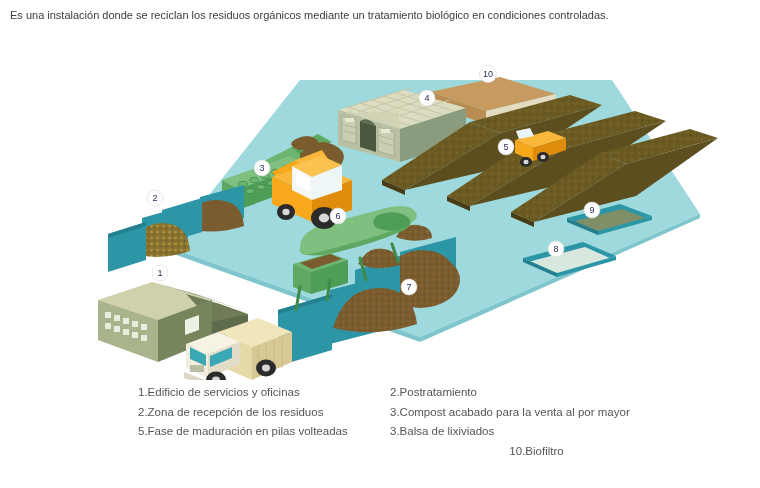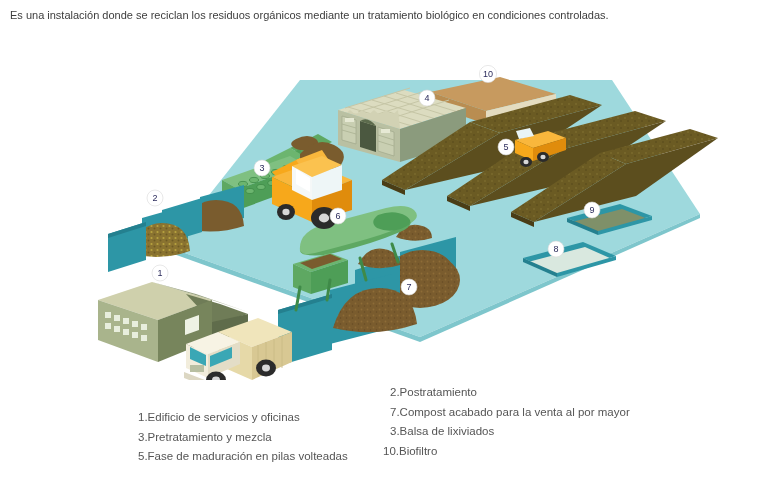--- a/index.html
+++ b/index.html
@@ -15,28 +15,28 @@
     font-size:11px;color:#3d3d3d;line-height:15px;
     white-space:nowrap;
   }
   #scene{position:absolute;left:0;top:32px;width:760px;height:348px;}
   #scene svg{display:block;}
 
   #legend{
     position:absolute;left:0;top:383px;width:760px;height:105px;
   }
   .leg-col{position:absolute;top:0;}
-  #leg-left{left:138px;width:260px;margin-top:25px;}
+  #leg-left{left:138px;width:260px;}
   #leg-right{left:390px;width:300px;}
   .leg-item{
     font-size:11.5px;color:#555555;line-height:19.5px;
     white-space:nowrap;
   }
   #leg-left .leg-item{text-indent:0;}
-  .leg-last{margin-left:-7px;}
+  .leg-last{margin-left:-7px;text-align:center;}
 </style>
 </head>
 <body>
 
 <div id="intro">Es una instalación donde se reciclan los residuos orgánicos mediante un tratamiento biológico en condiciones controladas.</div>
 
 <div id="scene">
 <svg width="760" height="348" viewBox="0 0 760 348" xmlns="http://www.w3.org/2000/svg">
   <defs>
     <pattern id="soilTex" width="6" height="6" patternUnits="userSpaceOnUse">
@@ -344,22 +344,22 @@
       <circle cx="488" cy="42" r="8.6" fill="#ffffff" stroke="#d8d8d8" stroke-width="0.6"></circle>
       <text x="488" y="45.4" fill="#2b2b5c">10</text>
     </g>
   </g>
 </svg>
 </div>
 
 <div id="legend">
   <div class="leg-col" id="leg-left">
     <div class="leg-item">1.Edificio de servicios y oficinas</div>
-    <div class="leg-item">3.Pretratamiento y mezcla</div>
+    <div class="leg-item">2.Zona de recepción de los residuos</div>
     <div class="leg-item">5.Fase de maduración en pilas volteadas</div>
   </div>
   <div class="leg-col" id="leg-right">
     <div class="leg-item">2.Postratamiento</div>
-    <div class="leg-item">7.Compost acabado para la venta al por mayor</div>
+    <div class="leg-item">3.Compost acabado para la venta al por mayor</div>
     <div class="leg-item">3.Balsa de lixiviados</div>
     <div class="leg-item leg-last">10.Biofiltro</div>
   </div>
 </div>
 
 </body></html>

